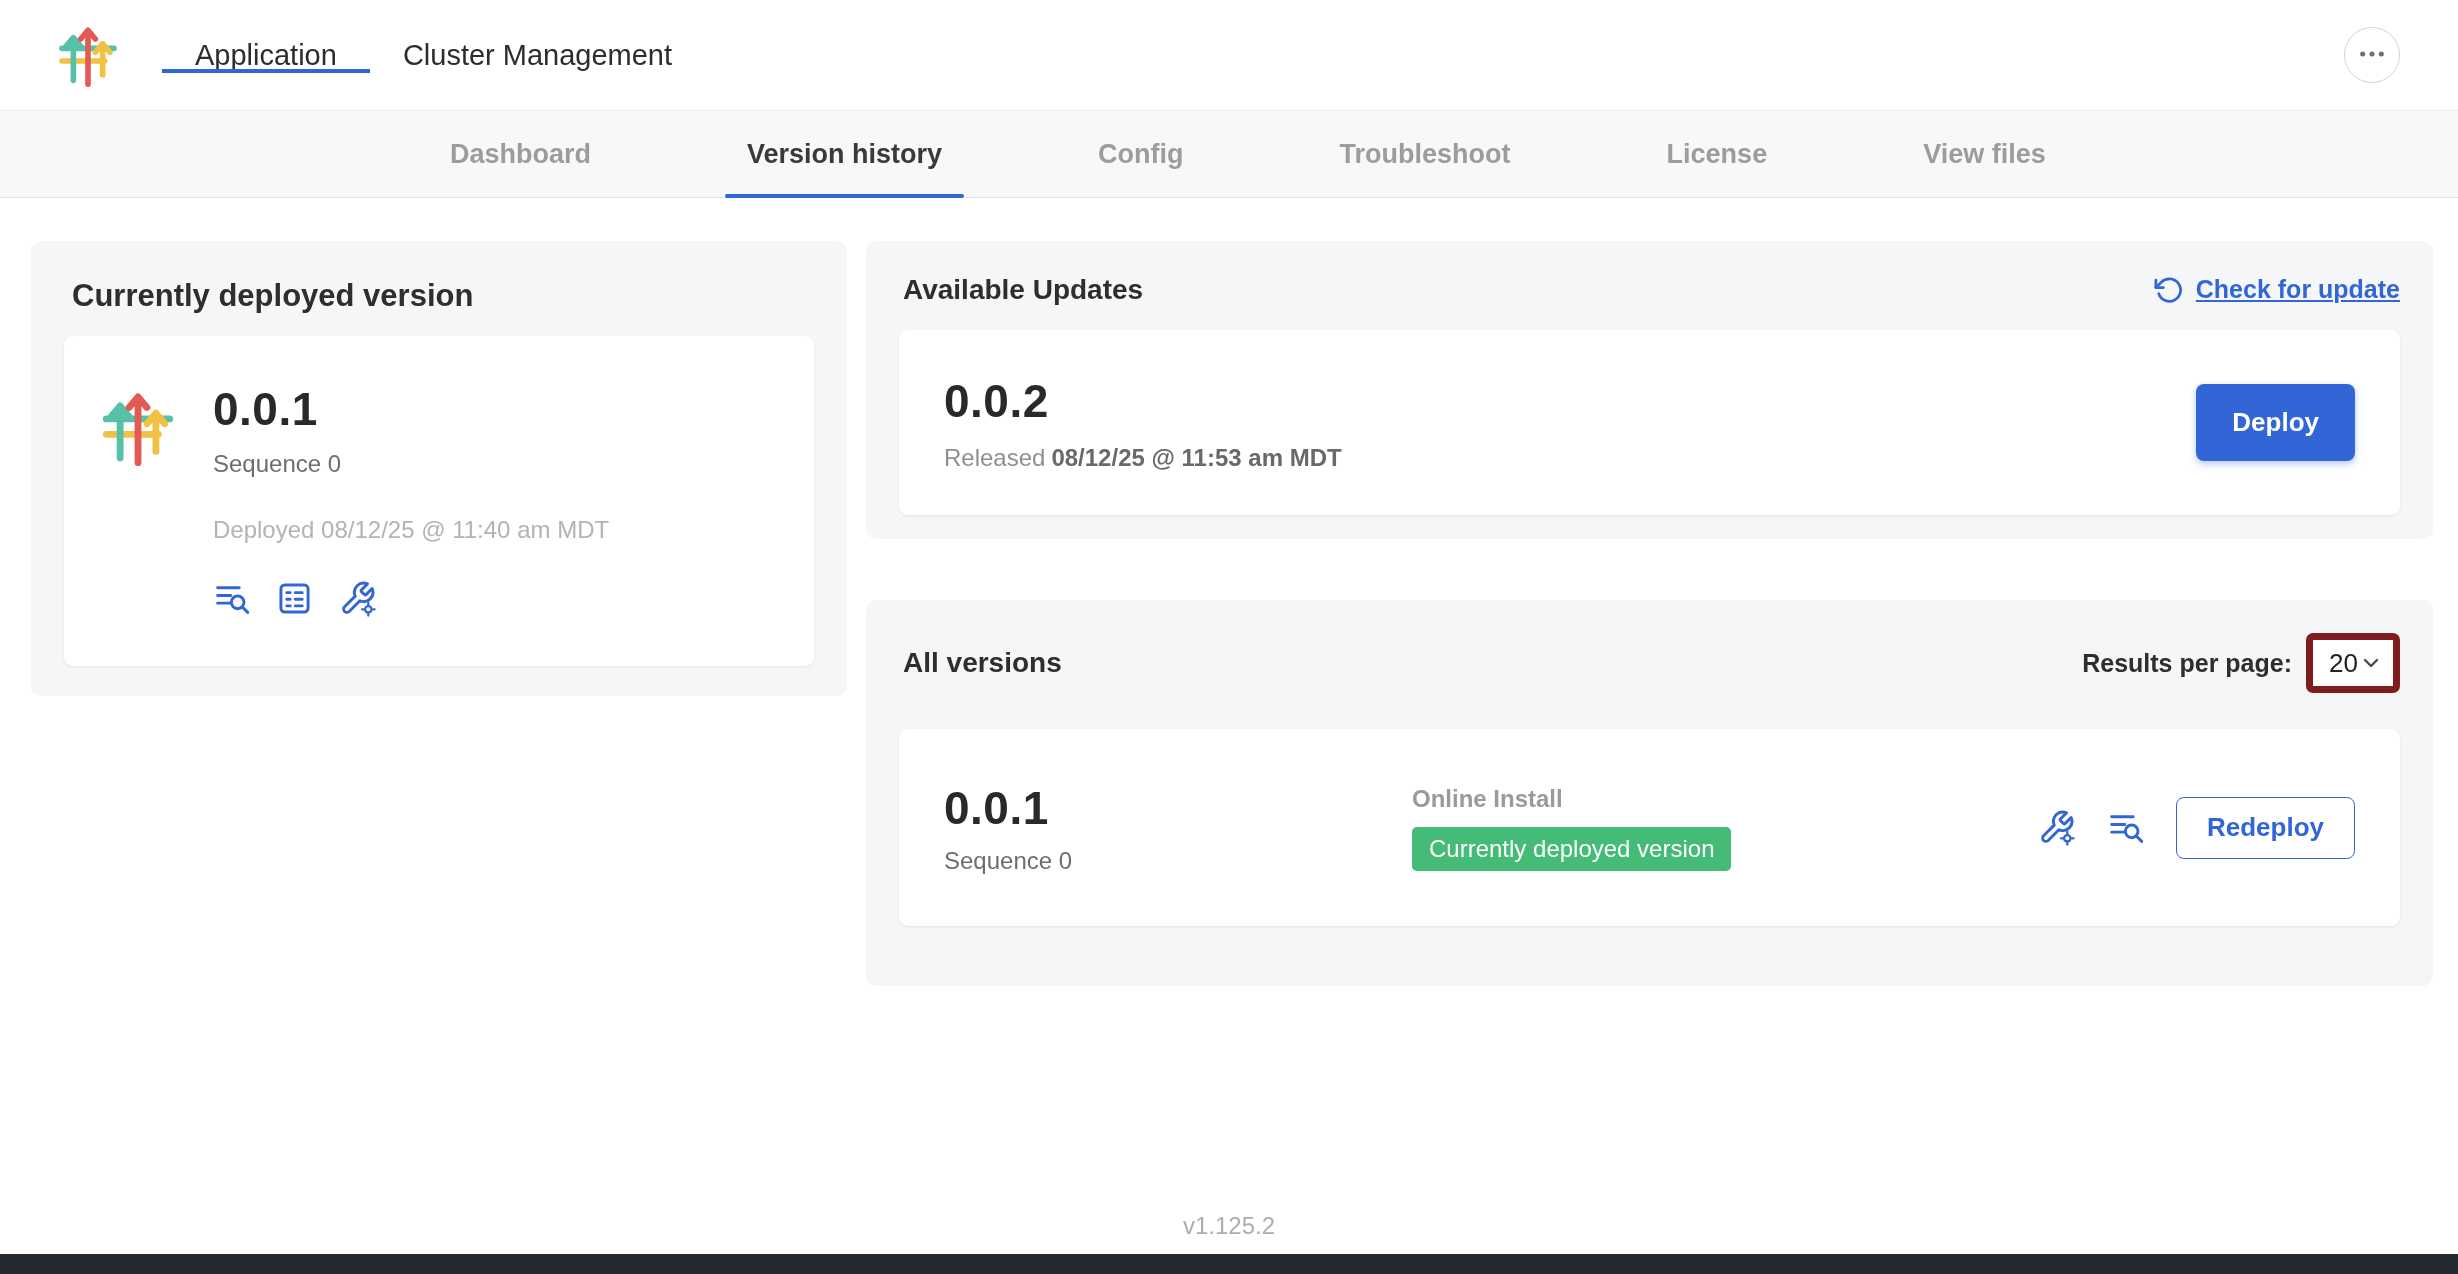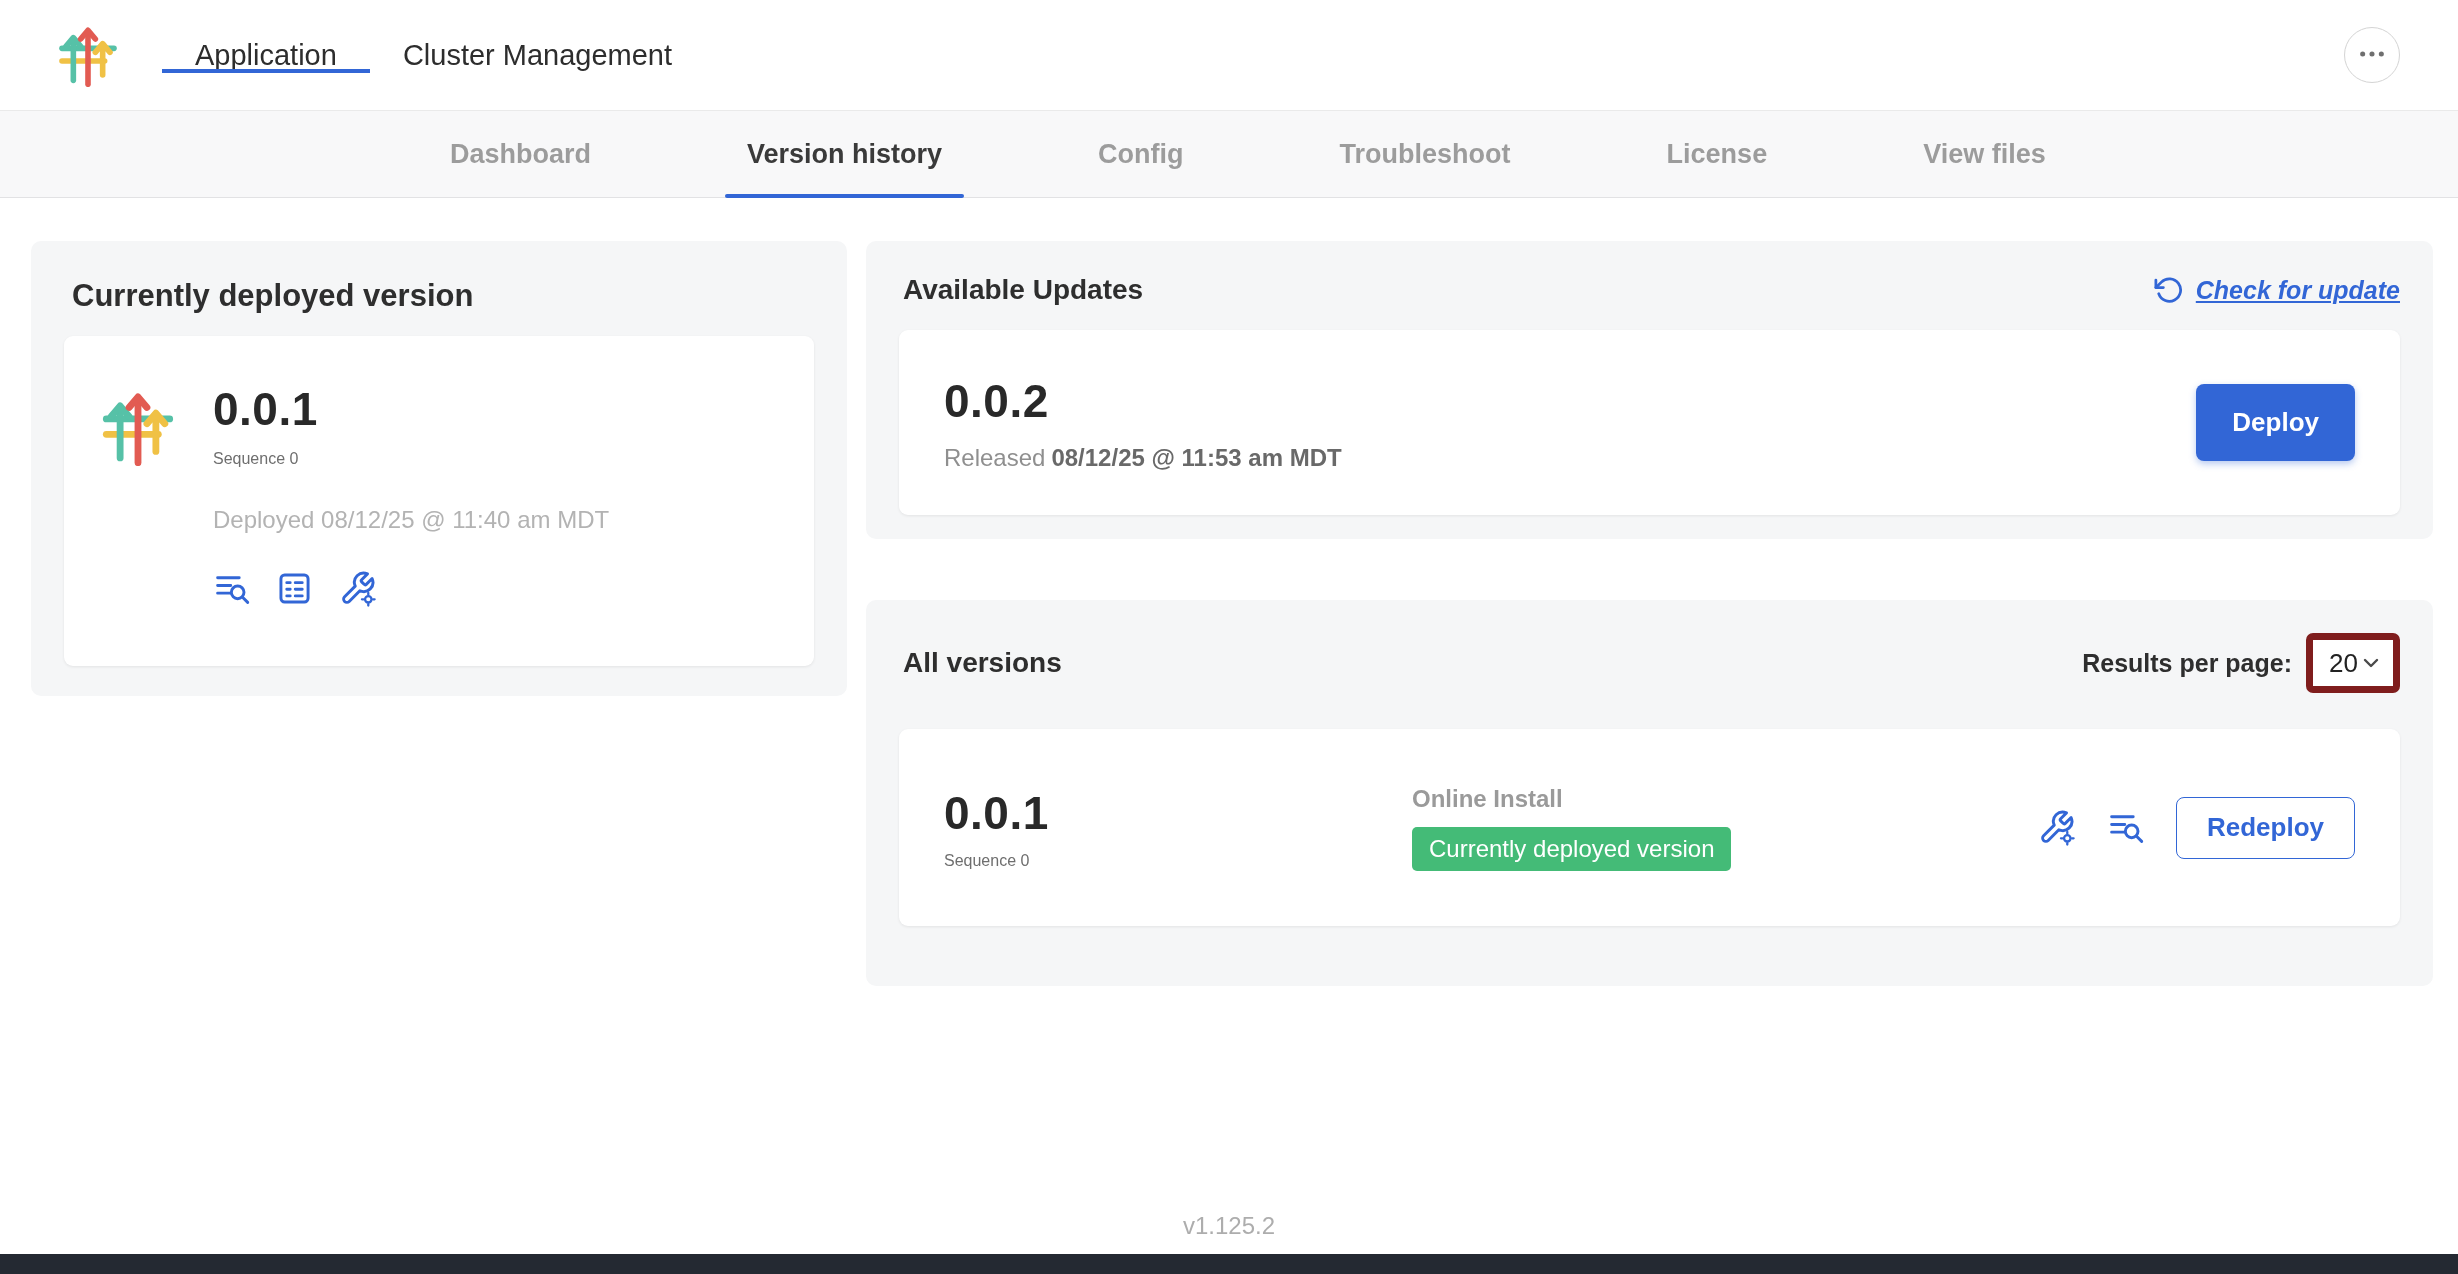--- a/index.html
+++ b/index.html
@@ -42,28 +42,28 @@
   .head-versions { margin-bottom:36px; }
 
   .card { background:#fff; border-radius:9px; box-shadow:0 1px 3px rgba(0,0,0,.08); }
 
   
   .version-card { display:flex; padding:30px 35px; min-height:330px; }
   .vc-icon { width:78px; height:78px; margin-top:22px; flex:0 0 78px; }
   .vc-body { margin-left:36px; }
   .version-number { font-size:46px; font-weight:700; color:#292929; letter-spacing:.5px; }
   .vc-body .version-number { margin-top:16px; }
-  .sequence { font-size:16px; color:#6e6e6e; margin-top:14px; }
+  .sequence { font-size:24px; color:#6e6e6e; margin-top:14px; }
   .deployed-at { font-size:24px; color:#b3b3b3; margin-top:38px; }
   .icon-row { display:flex; align-items:center; gap:26px; margin-top:36px; }
   .icon-btn { background:none; border:none; padding:0; width:37px; height:37px; color:var(--accent); cursor:pointer; }
   .icon-btn svg { width:100%; height:100%; display:block; }
 
   
-  .check-link { display:flex; align-items:flex-end; gap:12px; color:var(--accent); font-size:25px; font-weight:700; text-decoration:underline; cursor:pointer;font-style:italic; }
+  .check-link { display:flex; align-items:flex-start; gap:12px; color:var(--accent); font-size:25px; font-weight:700; text-decoration:underline; cursor:pointer; }
   .check-link .ref-ic { width:30px; height:30px; color:var(--accent); }
   .check-link .ref-ic svg { width:100%; height:100%; display:block; }
   .release-card { height:185px; padding:30px 45px; display:flex; align-items:center; justify-content:space-between; }
   .released-line { margin-top:16px; font-size:24px; color:#8f8f8f; }
   .released-line strong { color:#696969; font-weight:700; margin-left:6px; }
   .deploy-btn { background:var(--accent); color:#fff; font-family:inherit; font-size:26px; font-weight:700; border:none; border-radius:8px; height:77px; padding:6px 36px; cursor:pointer; box-shadow:0 3px 7px rgba(50,102,214,.35); }
 
   
   .rpp { display:flex; align-items:center; gap:14px; font-size:25px; font-weight:700; color:#2e2e2e; }
   .select-box { width:94px; height:60px; background:#fff; border:7px solid #7f1d1d; border-radius:7px; display:flex; align-items:center; justify-content:space-between; padding:0 10px 0 16px; font-size:26px; font-weight:400; color:#222; cursor:pointer; }

